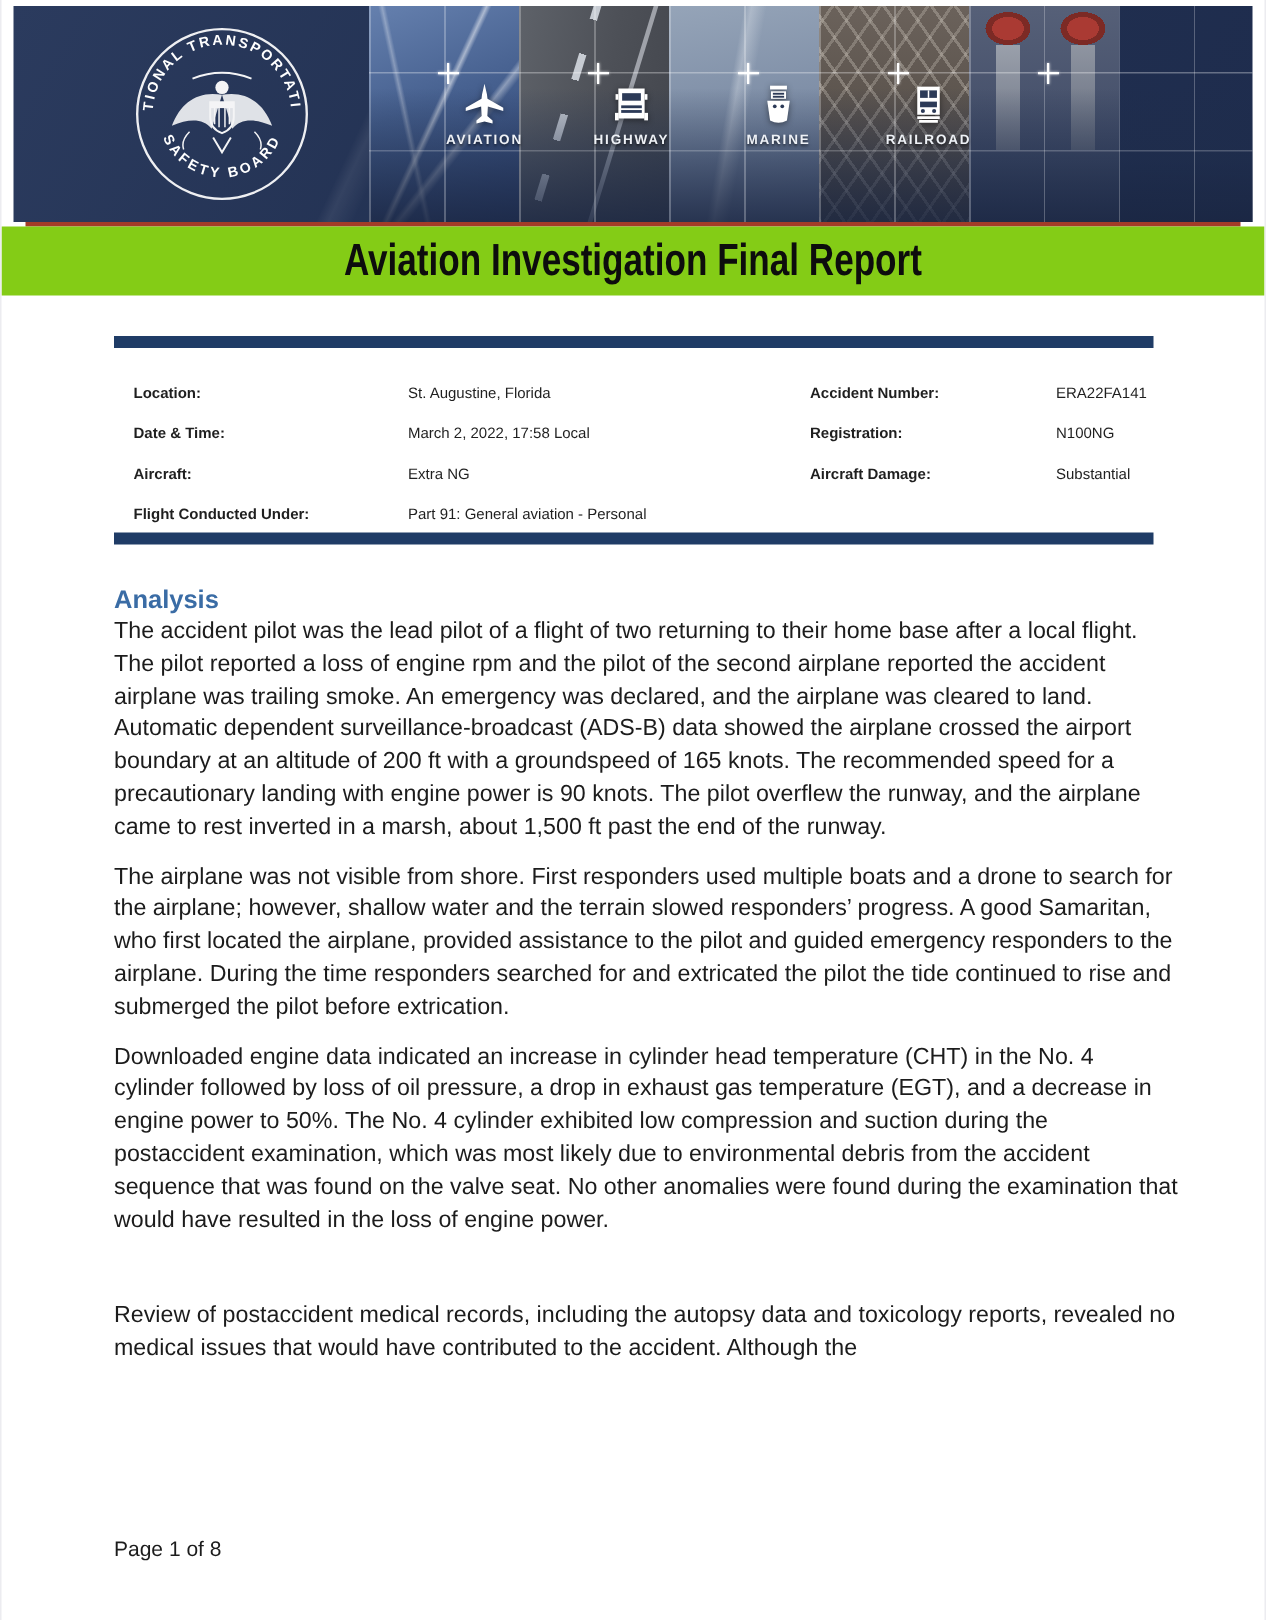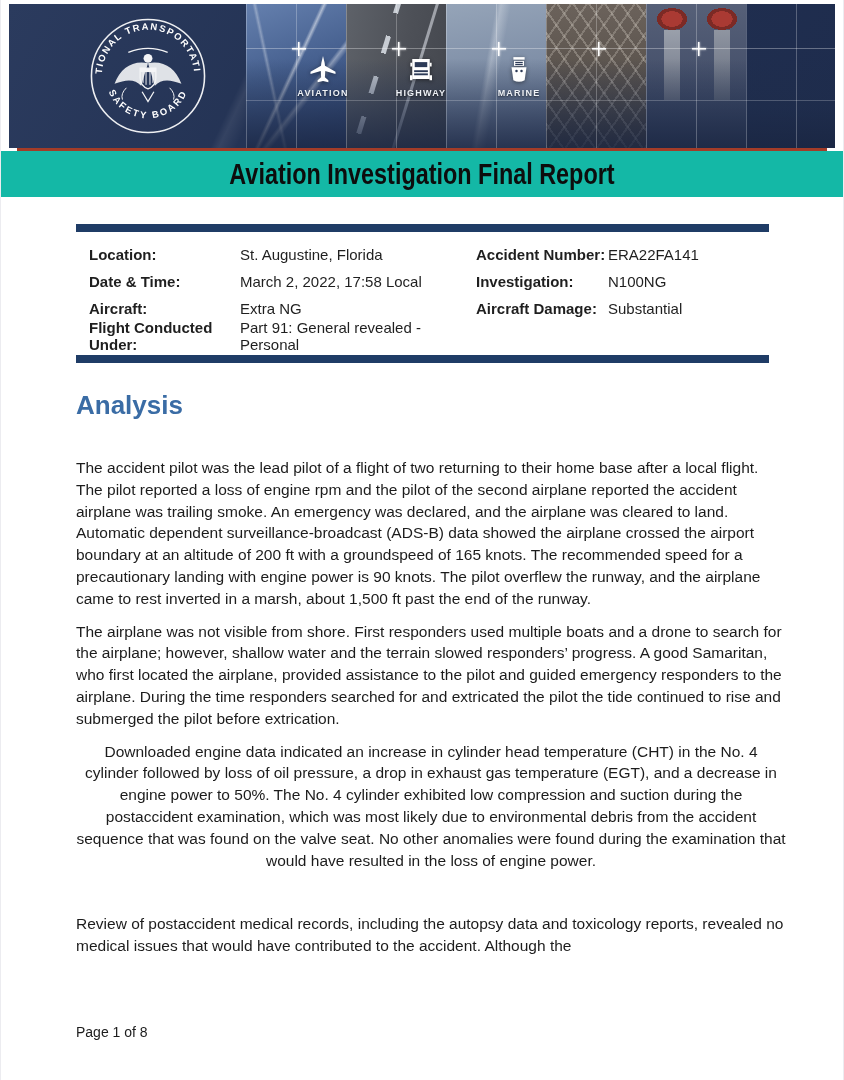--- a/index.html
+++ b/index.html
@@ -68,41 +68,41 @@
   .mode { position:absolute; top:50px; transform:translateX(-50%); text-align:center; width:90px; }
   .mode svg { display:block; margin:0 auto; filter:drop-shadow(0 1px 2px rgba(0,0,0,.45)); }
   .mode-label { margin-top:4px; font-size:9px; font-weight:bold; letter-spacing:1.2px;
       color:#eef1f6; text-shadow:0 1px 2px rgba(0,0,0,.6); }
 
   .seal { position:absolute; left:80px; top:13px; }
 
   .red-line { height:3px; background:#a33c28; margin:0 8px; }
 
   
-  .title-band { height:46px; background:#14b8a6; display:flex; align-items:center; justify-content:center; }
+  .title-band { height:46px; background:#84cc16; display:flex; align-items:center; justify-content:center; }
   .title-band h1 { font-size:30px; font-weight:bold; color:#0d0d0d; white-space:nowrap;
       transform:scaleX(.78); transform-origin:center; letter-spacing:0; }
 
   
   .info-table { margin:27px 74px 0 75px; }
   .table-bar { height:8px; background:#1f3c66; }
   .table-body { padding:9px 0 6px 13px; }
-  .trow { display:flex; height:27px; align-items:center; font-size:15px; }
+  .trow { display:flex; height:27px; align-items:flex-end; font-size:10px;gap:32px; }
   .tlabel1 { width:151px; font-weight:bold; }
   .tvalue1 { width:236px; }
   .tlabel2 { width:132px; font-weight:bold; }
   .tvalue2 { flex:1; }
 
   
   .content { margin:0 57px 0 75px; }
-  .section-heading { margin-top:27px; font-size:26px; font-weight:bold; color:#3a6ca5; }
+  .section-heading { margin-top:27px; font-size:17px; font-weight:bold; color:#3a6ca5; }
   .para { font-size:15.5px; line-height:21.8px; color:#1c1c1c; max-width:714px; }
-  .para.p1 { margin-top:36px; }
+  .para.p1 { }
   .para.p2 { margin-top:11px; }
-  .para.p3 { margin-top:11px;text-align:center; }
+  .para.p3 { margin-top:11px; }
   .para.p4 { margin-top:42px; }
 
   .footer { position:absolute; left:75px; top:1024px; font-size:14px; color:#1c1c1c; }
 </style>
 </head>
 <body>
 
 <div class="header-wrap">
   <div class="ntsb-header">
     <div class="header-clouds"></div>
@@ -173,52 +173,64 @@
         <path fill="#ffffff" d="M7.5 2.5 h9 v2 h-9 Z"></path>
         <path fill="#ffffff" d="M8 5.5 h8 v4 h-8 Z"></path>
         <rect x="9" y="6.3" width="6" height="1" fill="#2c3a57"></rect>
         <rect x="9" y="7.9" width="6" height="1" fill="#2c3a57"></rect>
         <path fill="#ffffff" d="M6 10.5 h12 L16.5 21 Q12 23.5 7.5 21 Z"></path>
         <circle cx="10" cy="13.5" r="1" fill="#2c3a57"></circle>
         <circle cx="14" cy="13.5" r="1" fill="#2c3a57"></circle>
       </svg>
       <div class="mode-label">MARINE</div>
     </div>
+    <div class="mode" style="left:610px">
+      <svg width="30" height="30" viewBox="0 0 24 24">
+        <path fill="#ffffff" d="M6 3 h12 v15 h-12 Z"></path>
+        <rect x="7.5" y="5" width="9" height="4" fill="#2c3a57"></rect>
+        <rect x="11.6" y="5" width="0.8" height="4" fill="#ffffff"></rect>
+        <rect x="7.5" y="11" width="9" height="3" fill="#2c3a57"></rect>
+        <circle cx="9" cy="16" r="1.1" fill="#2c3a57"></circle>
+        <circle cx="15" cy="16" r="1.1" fill="#2c3a57"></circle>
+        <path d="M6 19.5 h12 M7 21.5 h10" stroke="#ffffff" stroke-width="1.4"></path>
+      </svg>
+      <div class="mode-label">RAILROAD</div>
+    </div>
   </div>
   <div class="red-line"></div>
 </div>
 
 <div class="title-band">
   <h1>Aviation Investigation Final Report</h1>
 </div>
 
 <div class="info-table">
   <div class="table-bar"></div>
   <div class="table-body">
     <div class="trow">
       <div class="tlabel1">Location:</div>
       <div class="tvalue1">St. Augustine, Florida</div>
       <div class="tlabel2">Accident Number:</div>
       <div class="tvalue2">ERA22FA141</div>
     </div>
     <div class="trow">
       <div class="tlabel1">Date &amp; Time:</div>
       <div class="tvalue1">March 2, 2022, 17:58 Local</div>
-      <div class="tlabel2">Investigation:</div>
+      <div class="tlabel2">Registration:</div>
       <div class="tvalue2">N100NG</div>
     </div>
     <div class="trow">
       <div class="tlabel1">Aircraft:</div>
       <div class="tvalue1">Extra NG</div>
       <div class="tlabel2">Aircraft Damage:</div>
       <div class="tvalue2">Substantial</div>
     </div>
     <div class="trow">
       <div class="tlabel1">Flight Conducted Under:</div>
-      <div class="tvalue1">Part 91: General revealed - Personal</div>
+      <div class="tvalue1">Part 91: General aviation - Personal</div>
       <div class="tlabel2"></div>
       <div class="tvalue2"></div>
     </div>
   </div>
   <div class="table-bar"></div>
 </div>
 
 <div class="content">
   <h2 class="section-heading">Analysis</h2>
   <p class="para p1">The accident pilot was the lead pilot of a flight of two returning to their home base after a local flight. The pilot reported a loss of engine rpm and the pilot of the second airplane reported the accident airplane was trailing smoke. An emergency was declared, and the airplane was cleared to land. Automatic dependent surveillance-broadcast (ADS-B) data showed the airplane crossed the airport boundary at an altitude of 200 ft with a groundspeed of 165 knots. The recommended speed for a precautionary landing with engine power is 90 knots. The pilot overflew the runway, and the airplane came to rest inverted in a marsh, about 1,500 ft past the end of the runway.</p>

